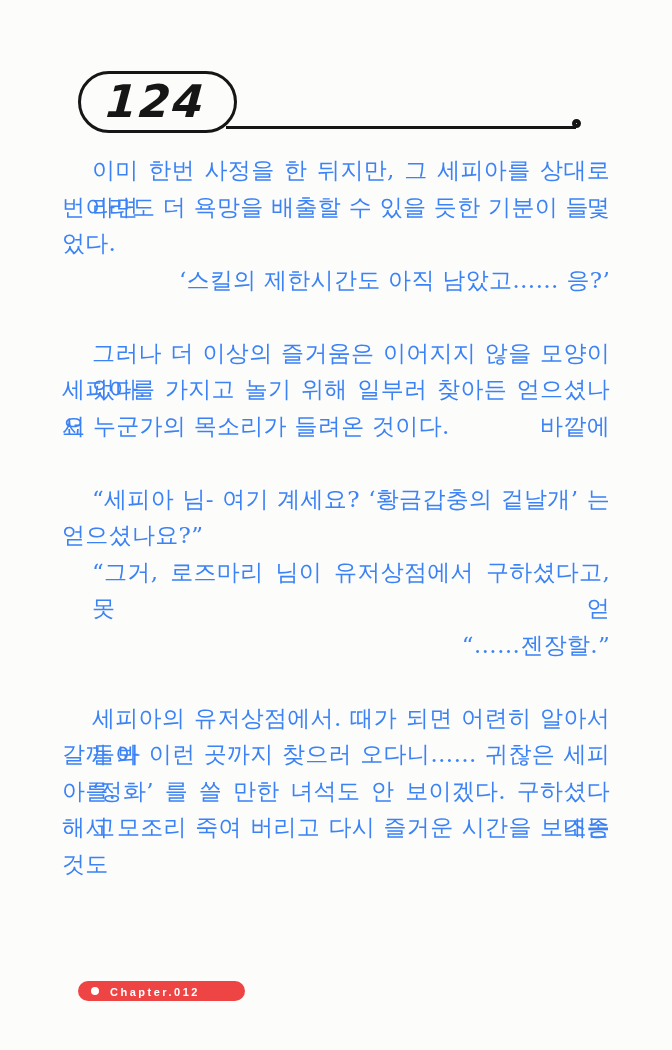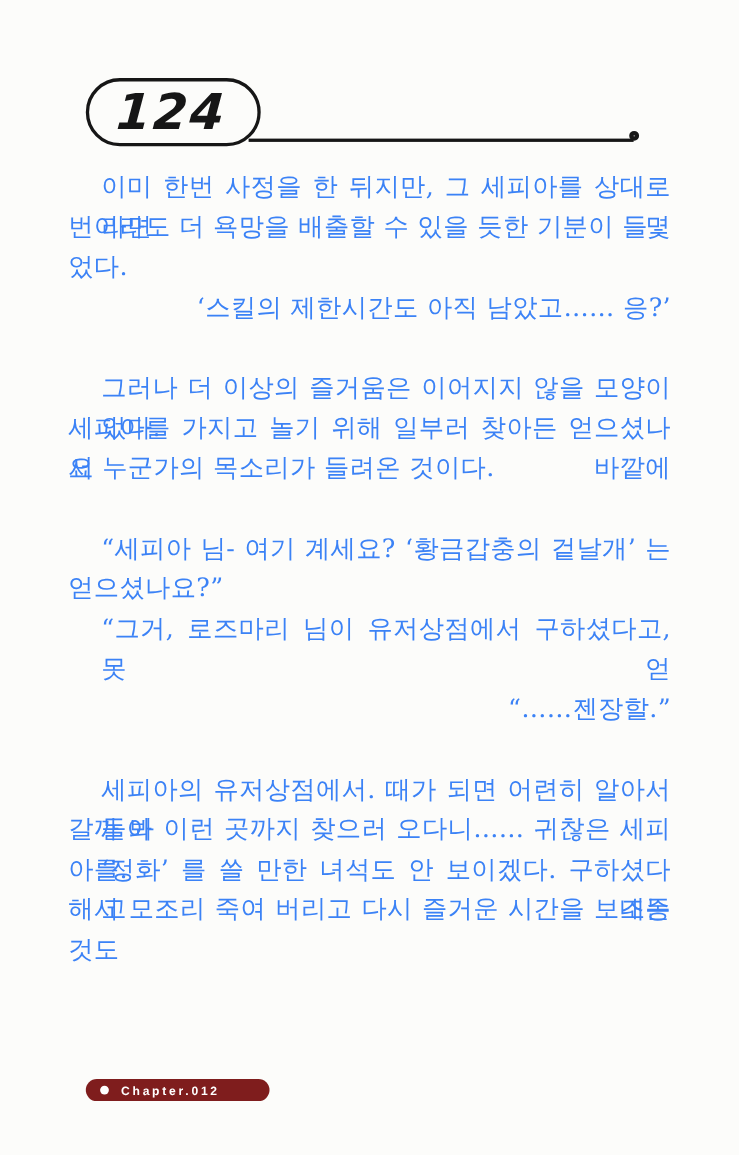--- a/index.html
+++ b/index.html
@@ -52,21 +52,21 @@
   }
   .ln { height:36.5px; overflow:visible; }
   .ln.ind { padding-left:30px;text-align:right; }
   .ln.j { text-align:justify; text-align-last:justify; }
   .blank { height:36.5px; }
 
   
   .chapter {
     position:absolute; left:78px; top:981px;
     width:167px; height:20px;
-    background:#7f1d1d; border-radius:11px;
+    background:#ef4444; border-radius:11px;
     display:flex; align-items:center;
     color:#ffffff;
   }
   .chapter .dot {
     width:8px; height:8px; border-radius:50%;
     background:#ffffff; margin-left:13px; flex:0 0 auto;
   }
   .chapter .lbl {
     font-family:"Liberation Sans","DejaVu Sans",sans-serif;
     font-weight:bold; font-size:11px; letter-spacing:2.5px;

